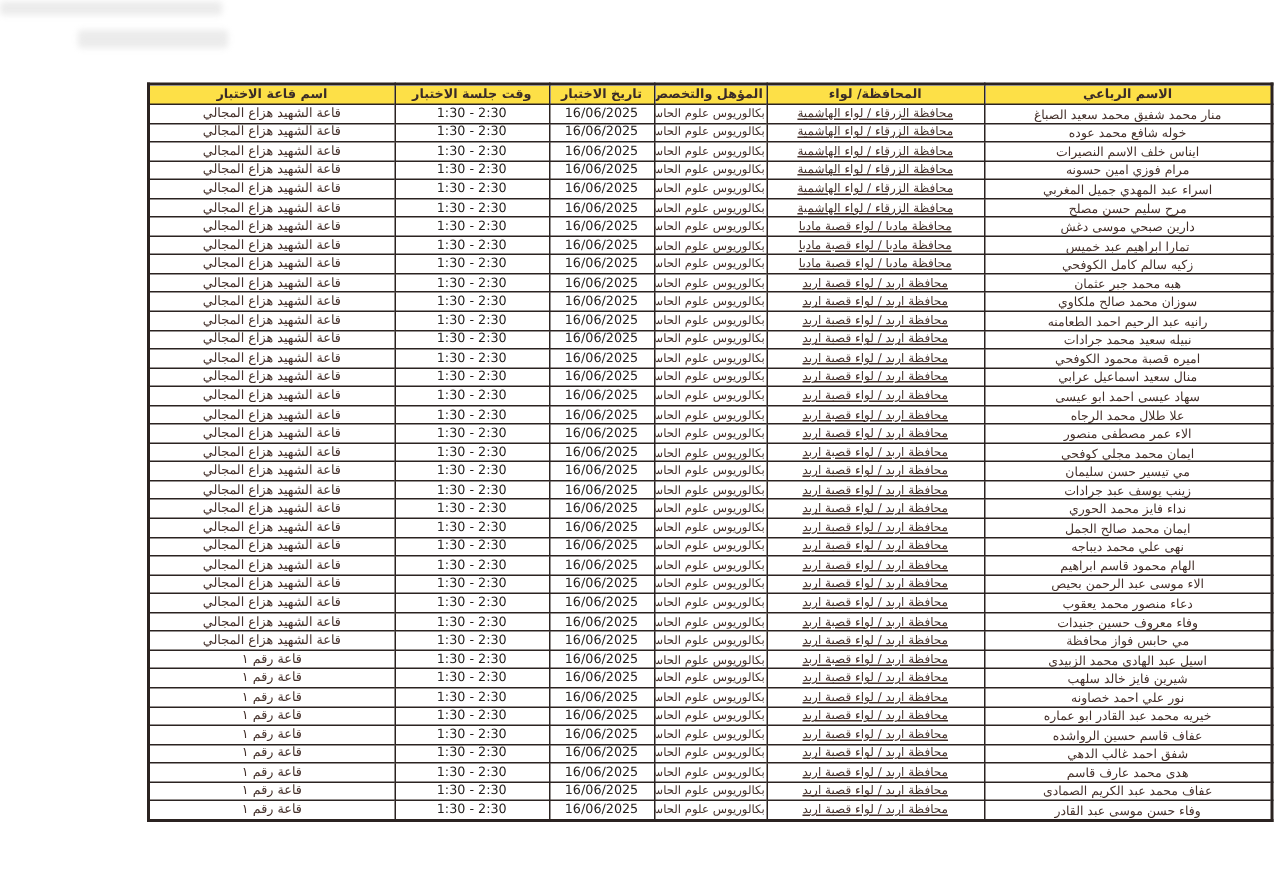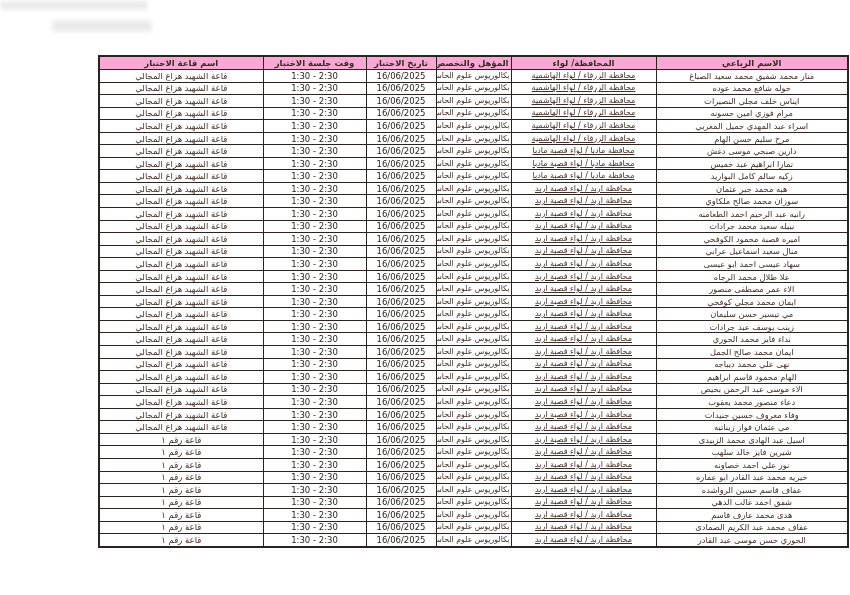--- a/index.html
+++ b/index.html
@@ -40,21 +40,21 @@
     vertical-align: middle;
     white-space: nowrap;
     overflow: hidden;
     height: 11.55px;
     font-size: 8.5px;
     line-height: 10px;
     color: #44302a;
     font-family: "DejaVu Sans", sans-serif;
   }
   .exam-table th {
-    background: #f9a8d4;
+    background: #fde047;
     font-weight: bold;
     height: 12px;
     color: #3a2b27;
   }
   .exam-table td.num {
     direction: ltr;
     color: #221d1b;
     letter-spacing: 0;
   }
   .exam-table td.qual-cell {
@@ -105,21 +105,21 @@
       </tr>
       <tr>
         <td class="name-cell">خوله شافع محمد عوده</td>
         <td class="gov-cell">محافظة الزرقاء / لواء الهاشمية</td>
         <td class="qual-cell">بكالوريوس علوم الحاسب الالي</td>
         <td class="num">16/06/2025</td>
         <td class="num">1:30 - 2:30</td>
         <td>قاعة الشهيد هزاع المجالي</td>
       </tr>
       <tr>
-        <td class="name-cell">ايناس خلف مجلي النصيرات</td>
+        <td class="name-cell">ايناس خلف الاسم النصيرات</td>
         <td class="gov-cell">محافظة الزرقاء / لواء الهاشمية</td>
         <td class="qual-cell">بكالوريوس علوم الحاسب الالي</td>
         <td class="num">16/06/2025</td>
         <td class="num">1:30 - 2:30</td>
         <td>قاعة الشهيد هزاع المجالي</td>
       </tr>
       <tr>
         <td class="name-cell">مرام فوزي امين حسونه</td>
         <td class="gov-cell">محافظة الزرقاء / لواء الهاشمية</td>
         <td class="qual-cell">بكالوريوس علوم الحاسب الالي</td>
@@ -129,21 +129,21 @@
       </tr>
       <tr>
         <td class="name-cell">اسراء عبد المهدي جميل المغربي</td>
         <td class="gov-cell">محافظة الزرقاء / لواء الهاشمية</td>
         <td class="qual-cell">بكالوريوس علوم الحاسب الالي</td>
         <td class="num">16/06/2025</td>
         <td class="num">1:30 - 2:30</td>
         <td>قاعة الشهيد هزاع المجالي</td>
       </tr>
       <tr>
-        <td class="name-cell">مرح سليم حسن الهام</td>
+        <td class="name-cell">مرح سليم حسن مصلح</td>
         <td class="gov-cell">محافظة الزرقاء / لواء الهاشمية</td>
         <td class="qual-cell">بكالوريوس علوم الحاسب الالي</td>
         <td class="num">16/06/2025</td>
         <td class="num">1:30 - 2:30</td>
         <td>قاعة الشهيد هزاع المجالي</td>
       </tr>
       <tr>
         <td class="name-cell">دارين صبحي موسى دغش</td>
         <td class="gov-cell">محافظة مادبا / لواء قصبة مادبا</td>
         <td class="qual-cell">بكالوريوس علوم الحاسب الالي</td>
@@ -153,21 +153,21 @@
       </tr>
       <tr>
         <td class="name-cell">تمارا ابراهيم عبد خميس</td>
         <td class="gov-cell">محافظة مادبا / لواء قصبة مادبا</td>
         <td class="qual-cell">بكالوريوس علوم الحاسب الالي</td>
         <td class="num">16/06/2025</td>
         <td class="num">1:30 - 2:30</td>
         <td>قاعة الشهيد هزاع المجالي</td>
       </tr>
       <tr>
-        <td class="name-cell">زكيه سالم كامل البواريد</td>
+        <td class="name-cell">زكيه سالم كامل الكوفحي</td>
         <td class="gov-cell">محافظة مادبا / لواء قصبة مادبا</td>
         <td class="qual-cell">بكالوريوس علوم الحاسب الالي</td>
         <td class="num">16/06/2025</td>
         <td class="num">1:30 - 2:30</td>
         <td>قاعة الشهيد هزاع المجالي</td>
       </tr>
       <tr>
         <td class="name-cell">هبه محمد جبر عثمان</td>
         <td class="gov-cell">محافظة اربد / لواء قصبة اربد</td>
         <td class="qual-cell">بكالوريوس علوم الحاسب الالي</td>
@@ -313,21 +313,21 @@
       </tr>
       <tr>
         <td class="name-cell">وفاء معروف حسين جنيدات</td>
         <td class="gov-cell">محافظة اربد / لواء قصبة اربد</td>
         <td class="qual-cell">بكالوريوس علوم الحاسب الالي</td>
         <td class="num">16/06/2025</td>
         <td class="num">1:30 - 2:30</td>
         <td>قاعة الشهيد هزاع المجالي</td>
       </tr>
       <tr>
-        <td class="name-cell">مي عثمان فواز زيناتيه</td>
+        <td class="name-cell">مي حابس فواز محافظة</td>
         <td class="gov-cell">محافظة اربد / لواء قصبة اربد</td>
         <td class="qual-cell">بكالوريوس علوم الحاسب الالي</td>
         <td class="num">16/06/2025</td>
         <td class="num">1:30 - 2:30</td>
         <td>قاعة الشهيد هزاع المجالي</td>
       </tr>
       <tr>
         <td class="name-cell">اسيل عبد الهادى محمد الزبيدى</td>
         <td class="gov-cell">محافظة اربد / لواء قصبة اربد</td>
         <td class="qual-cell">بكالوريوس علوم الحاسب الالي</td>
@@ -385,21 +385,21 @@
       </tr>
       <tr>
         <td class="name-cell">عفاف محمد عبد الكريم الصمادى</td>
         <td class="gov-cell">محافظة اربد / لواء قصبة اربد</td>
         <td class="qual-cell">بكالوريوس علوم الحاسب الالي</td>
         <td class="num">16/06/2025</td>
         <td class="num">1:30 - 2:30</td>
         <td>قاعة رقم ١</td>
       </tr>
       <tr>
-        <td class="name-cell">الحوري حسن موسى عبد القادر</td>
+        <td class="name-cell">وفاء حسن موسى عبد القادر</td>
         <td class="gov-cell">محافظة اربد / لواء قصبة اربد</td>
         <td class="qual-cell">بكالوريوس علوم الحاسب الالي</td>
         <td class="num">16/06/2025</td>
         <td class="num">1:30 - 2:30</td>
         <td>قاعة رقم ١</td>
       </tr>
     </tbody>
 </table>
 
 </body></html>

